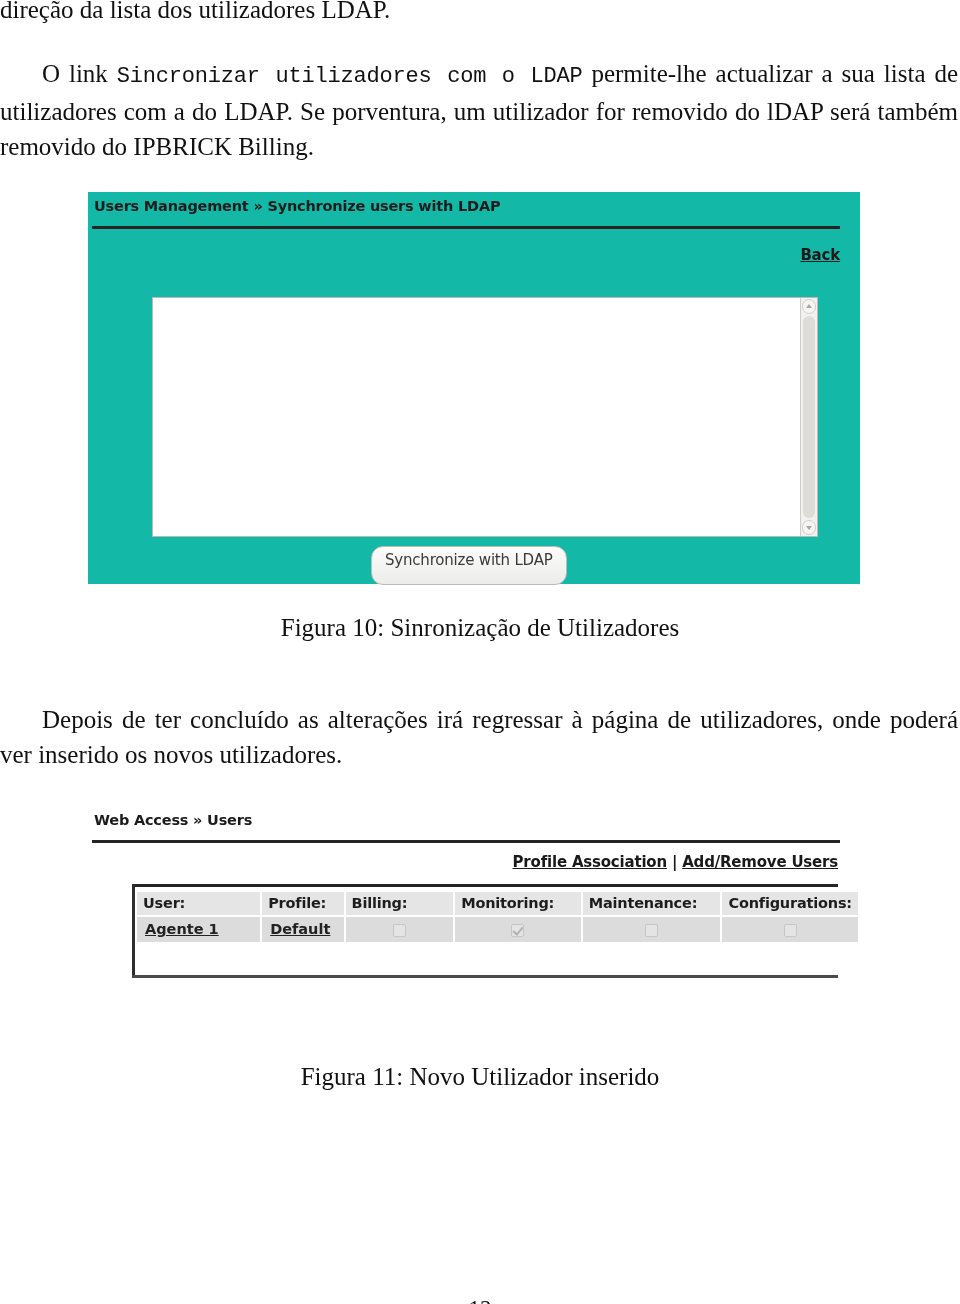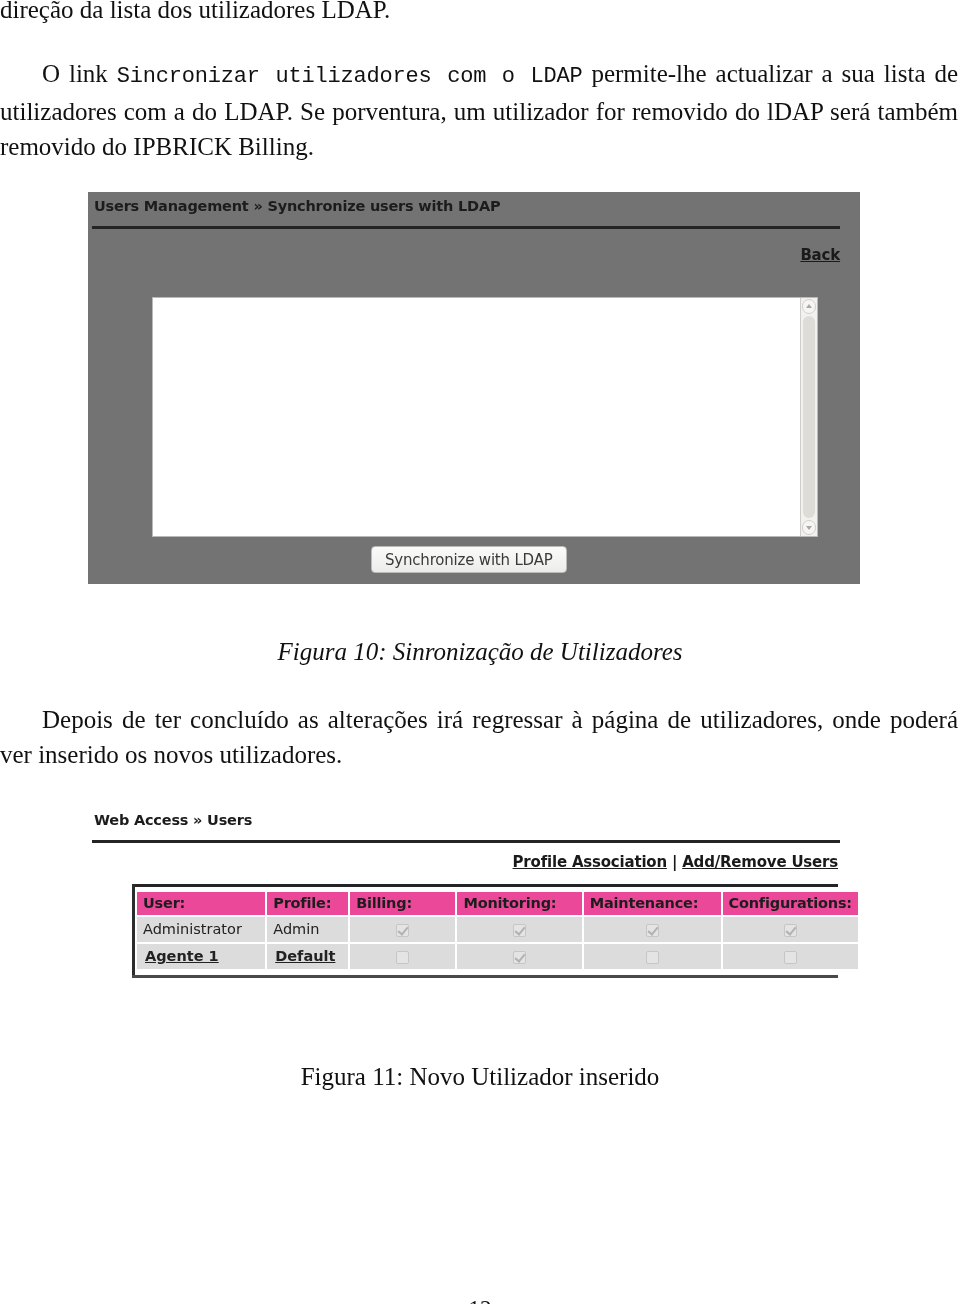--- a/index.html
+++ b/index.html
@@ -46,39 +46,39 @@
   }
 
   .figcaption {
     position: absolute;
     width: 960px;
     text-align: center;
     font-family: "Liberation Serif", "DejaVu Serif", serif;
     font-size: 25px;
     color: #111;
   }
-  #caption-10 { top: 638px; left: 0; font-style: italic; }
+  #caption-10 { top: 614px; left: 0; }
   #caption-11 { top: 1063px; left: 0; }
 
   #page-number {
     position: absolute;
     left: 0; top: 1252px; width: 960px;
     text-align: center;
     font-family: "Liberation Serif", "DejaVu Serif", serif;
     font-size: 23px;
     color: #111;
     margin-top: 44px;
   }
 
   
   #shot-sync {
     position: absolute;
     left: 88px; top: 192px;
     width: 772px; height: 392px;
-    background: #737373;
+    background: #14b8a6;
     font-family: "DejaVu Sans", "Liberation Sans", sans-serif;
   }
   .bc {
     font-size: 14.5px;
     font-weight: bold;
     color: #1c1c1c;
     letter-spacing: -0.2px;
     white-space: nowrap;
   }
   #sync-breadcrumb { position: absolute; left: 6px; top: 6px; }
@@ -135,24 +135,24 @@
   #sync-listbox-thumb {
     position: absolute;
     left: 2px; top: 18px;
     width: 12px; bottom: 18px;
     background: #dedcd7;
     border-radius: 6px;
   }
   #sync-sync-button {
     position: absolute;
     left: 283px; top: 354px;
-    padding: 4px 13px 3px 13px;
+    padding: 4px 13px 15px 13px;
     background: linear-gradient(#fbfbfa, #ececea);
     border: 1px solid #bdbbb7;
-    border-radius: 4px;
+    border-radius: 12px;
     font-family: "DejaVu Sans", "Liberation Sans", sans-serif;
     font-size: 15px;
     color: #3a3a3a;
     white-space: nowrap;
     letter-spacing: -0.2px;
   }
 
   
   #shot-users {
     position: absolute;
@@ -198,21 +198,21 @@
     border-left: 3px solid #2c2c2c;
   }
   #users-table {
     position: absolute;
     left: 47px; top: 84px;
     border-collapse: separate;
     border-spacing: 2px 2px;
     font-size: 14.5px;
   }
   #users-table th {
-    background: #ec4899;
+    background: #e5e5e5;
     color: #1d1d1d;
     font-weight: bold;
     text-align: left;
     padding: 3px 6px 4px 6px;
     letter-spacing: -0.2px;
     white-space: nowrap;
   }
   #users-table th.ctr { text-align: left; }
   #users-table td {
     background: #dcdcdc;
@@ -313,36 +313,20 @@
       <tr>
         <th class="col-user">User:</th>
         <th class="col-prof">Profile:</th>
         <th class="col-bill ctr">Billing:</th>
         <th class="col-mon ctr">Monitoring:</th>
         <th class="col-maint ctr">Maintenance:</th>
         <th class="col-conf ctr">Configurations:</th>
       </tr>
     </thead>
     <tbody>
-      <tr>
-        <td class="lbl">Administrator</td>
-        <td class="lbl">Admin</td>
-        <td class="ctr">
-          <span class="cb checked"></span>
-        </td>
-        <td class="ctr">
-          <span class="cb checked"></span>
-        </td>
-        <td class="ctr">
-          <span class="cb checked"></span>
-        </td>
-        <td class="ctr">
-          <span class="cb checked"></span>
-        </td>
-      </tr>
       <tr class="row-link">
         <td class="lbl">Agente 1</td>
         <td class="lbl">Default</td>
         <td class="ctr">
           <span class="cb"></span>
         </td>
         <td class="ctr">
           <span class="cb checked"></span>
         </td>
         <td class="ctr">

